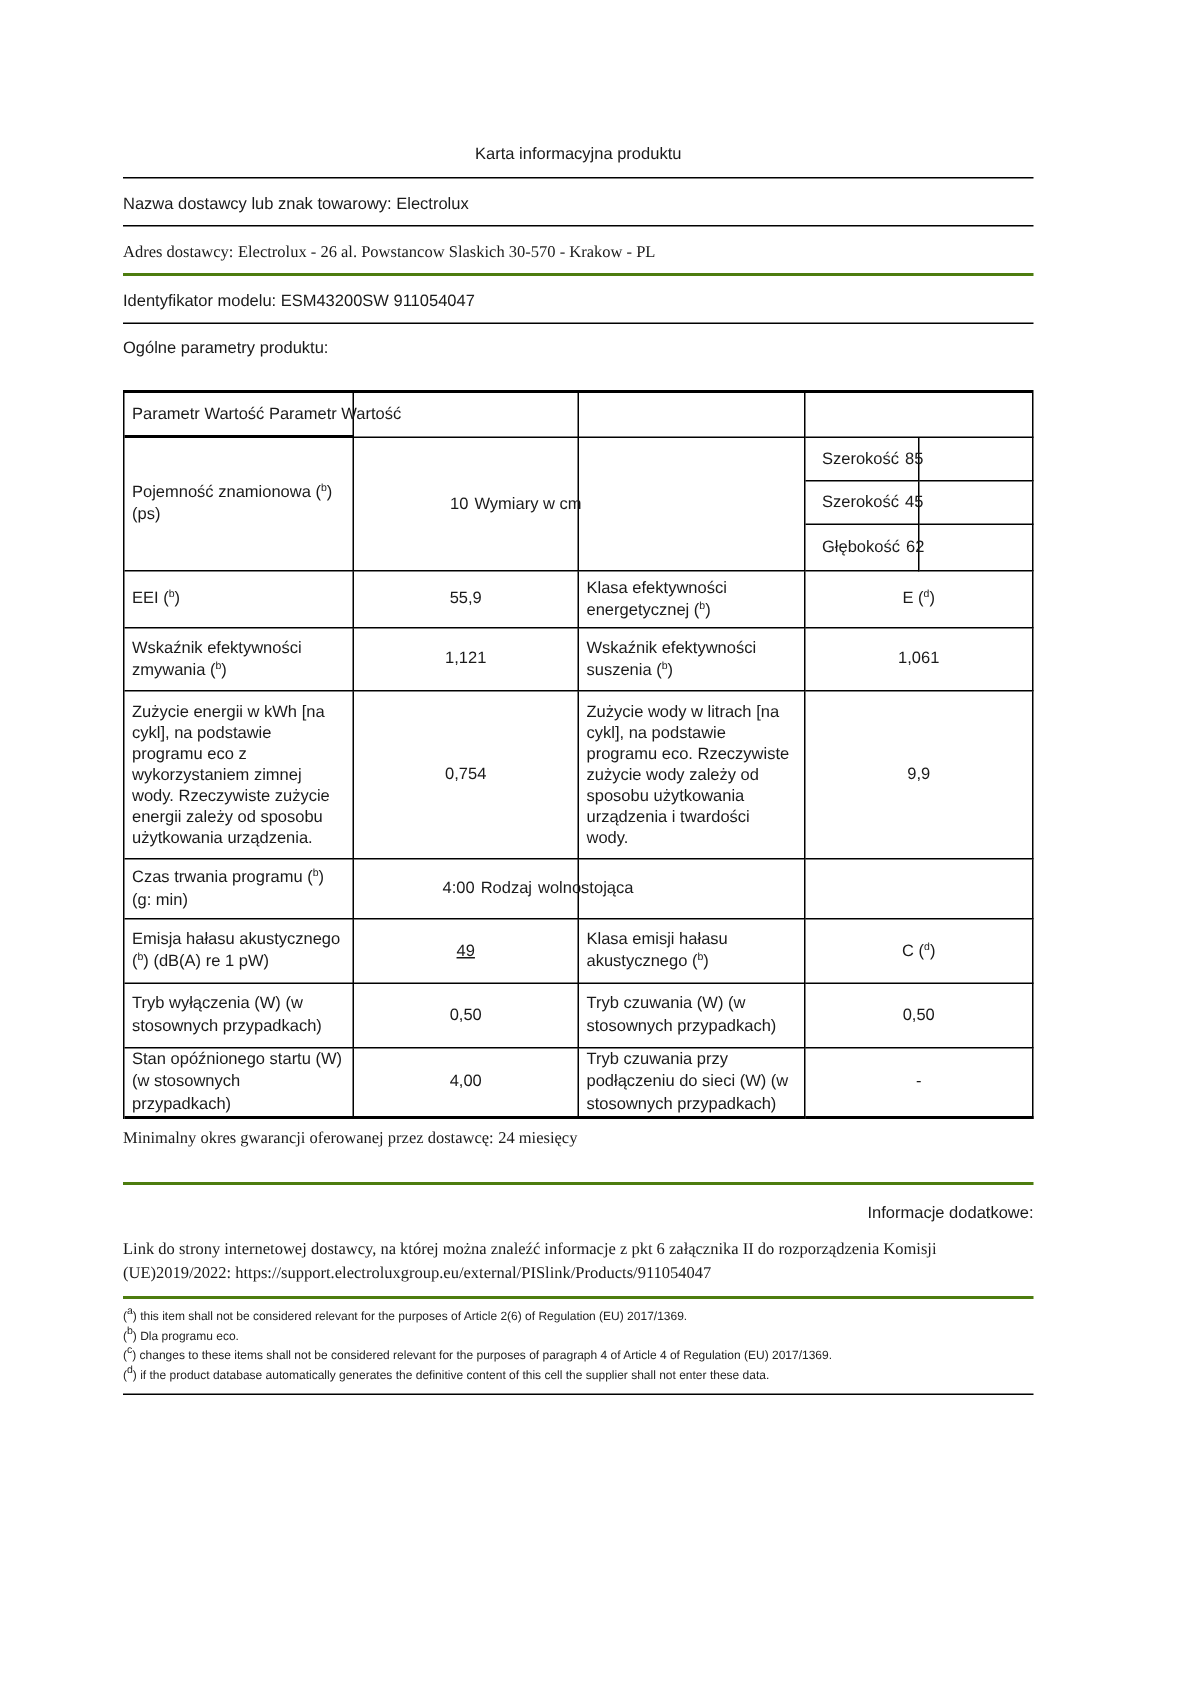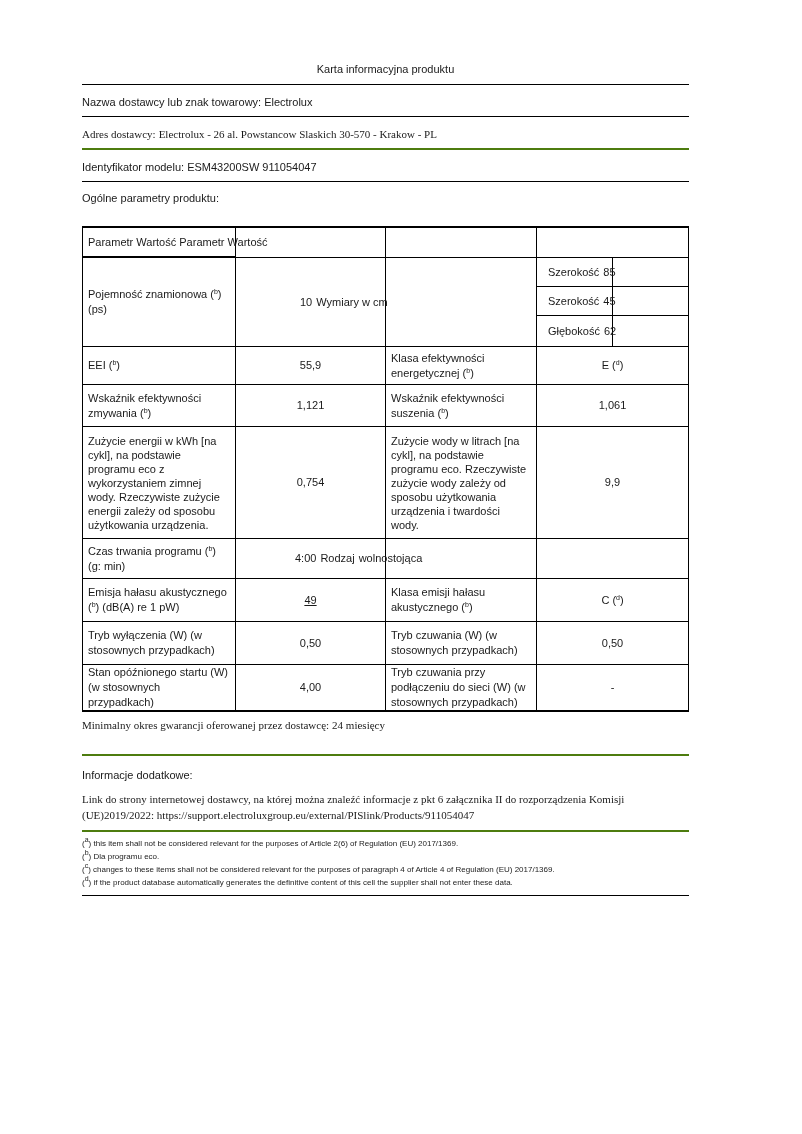--- a/index.html
+++ b/index.html
@@ -1,21 +1,21 @@
 <!DOCTYPE html>
 <html><head>
 <meta charset="utf-8">
 <style>
   html,body{margin:0;padding:0;}
   body{
     width:802px;height:1134px;background:#ffffff;color:#1a1a1a;
     font-family:"Liberation Sans",sans-serif;font-size:11px;line-height:15px;
     -webkit-font-smoothing:antialiased;
   }
-  .doc{margin-left:82px;width:607px;padding-top:62px;}
+  .doc{margin-left:82px;width:607px;padding-top:62px;margin-top:34px;}
   .rule1{border-bottom:1px solid #000;}
   .rule2{border-bottom:2px solid #4d7c0f;font-family:Liberation Serif, serif;}
   .title{text-align:center;padding-bottom:7px;}
   .line{padding-top:10px;padding-bottom:6px;}
   .line .val{margin-left:3px;}
   .heading{padding-top:9px;padding-bottom:20px;}
   
   .ptable{
     display:grid;
     grid-template-columns:153px 150px 151px 76px 76px;
@@ -35,21 +35,21 @@
   .dur2{padding-left:59px;}
   .dim{padding-left:11px;}
   .dim .val,.runon .val{margin-left:4px;}
   .sp2{grid-column:4 / span 2;}
   .bb2{border-bottom-width:2px;}
   .tight{line-height:14px;}
   sup{font-size:7px;line-height:0;vertical-align:4px;}
   
   .warranty{padding-top:6px;padding-bottom:21px;}
   .warranty .val{margin-left:3px;}
-  .additional{padding-top:12px;}
+  .additional{padding-top:12px;text-align:right;}
   .linkpara{padding-top:8px;padding-bottom:7px;line-height:16px;}
   .footnotes{padding-top:5px;padding-bottom:6px;font-size:8px;line-height:13px;color:#222;}
 </style>
 </head>
 <body>
 
 <div class="doc">
 
   <div class="title rule1">Karta informacyjna produktu</div>
 

